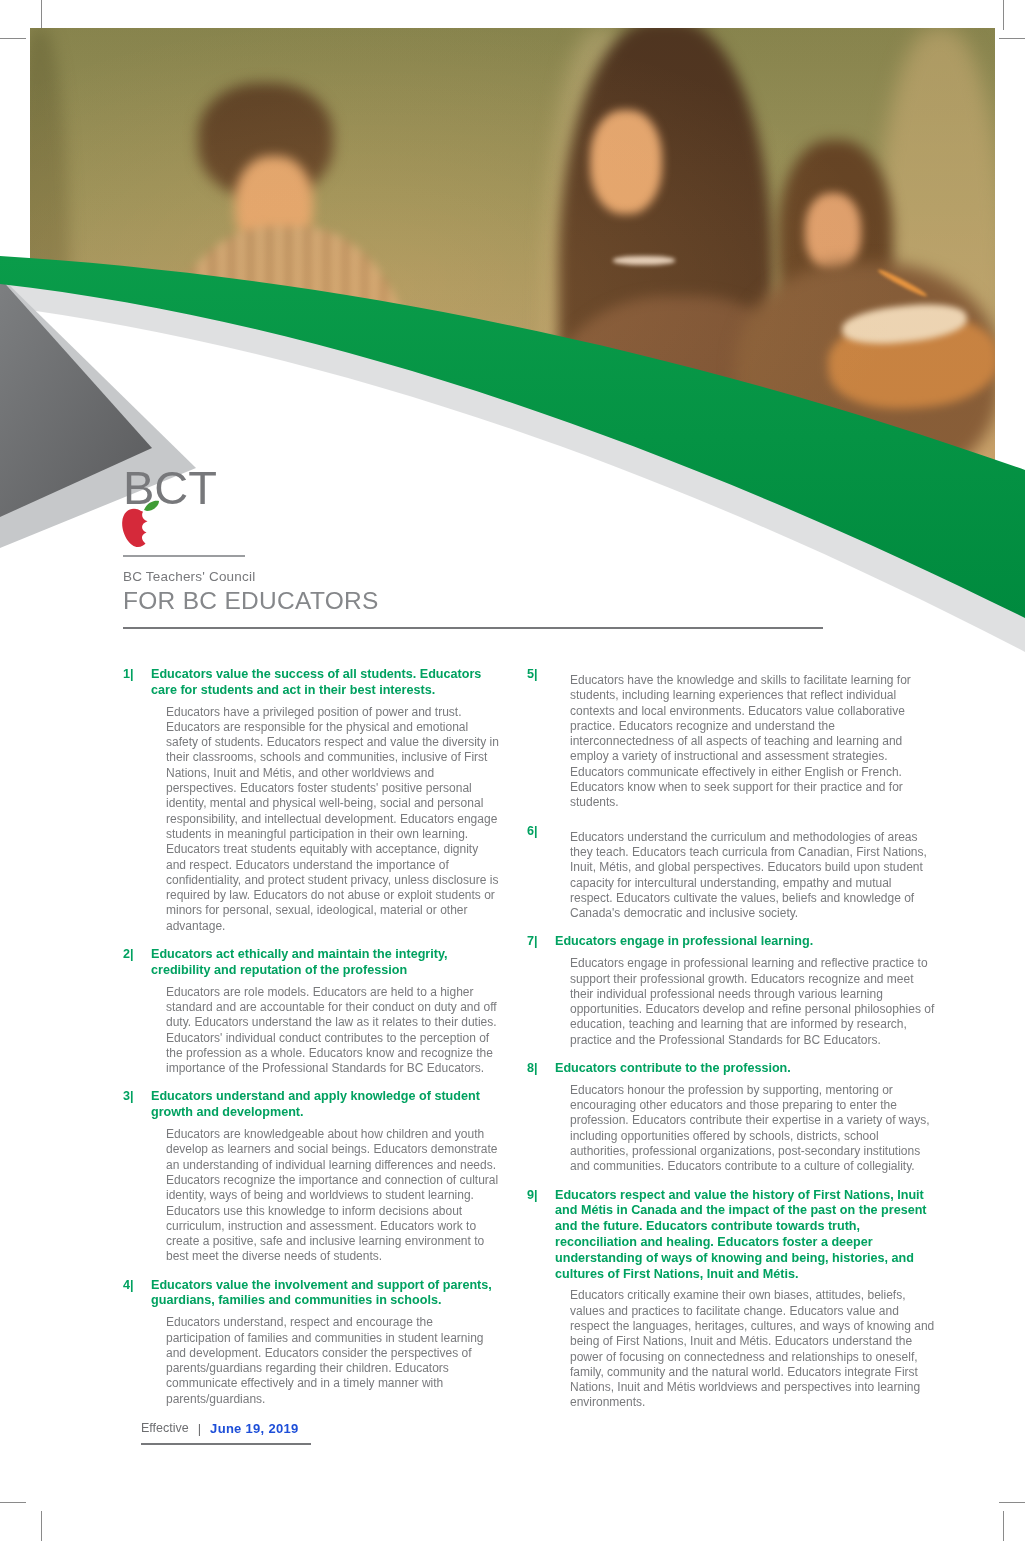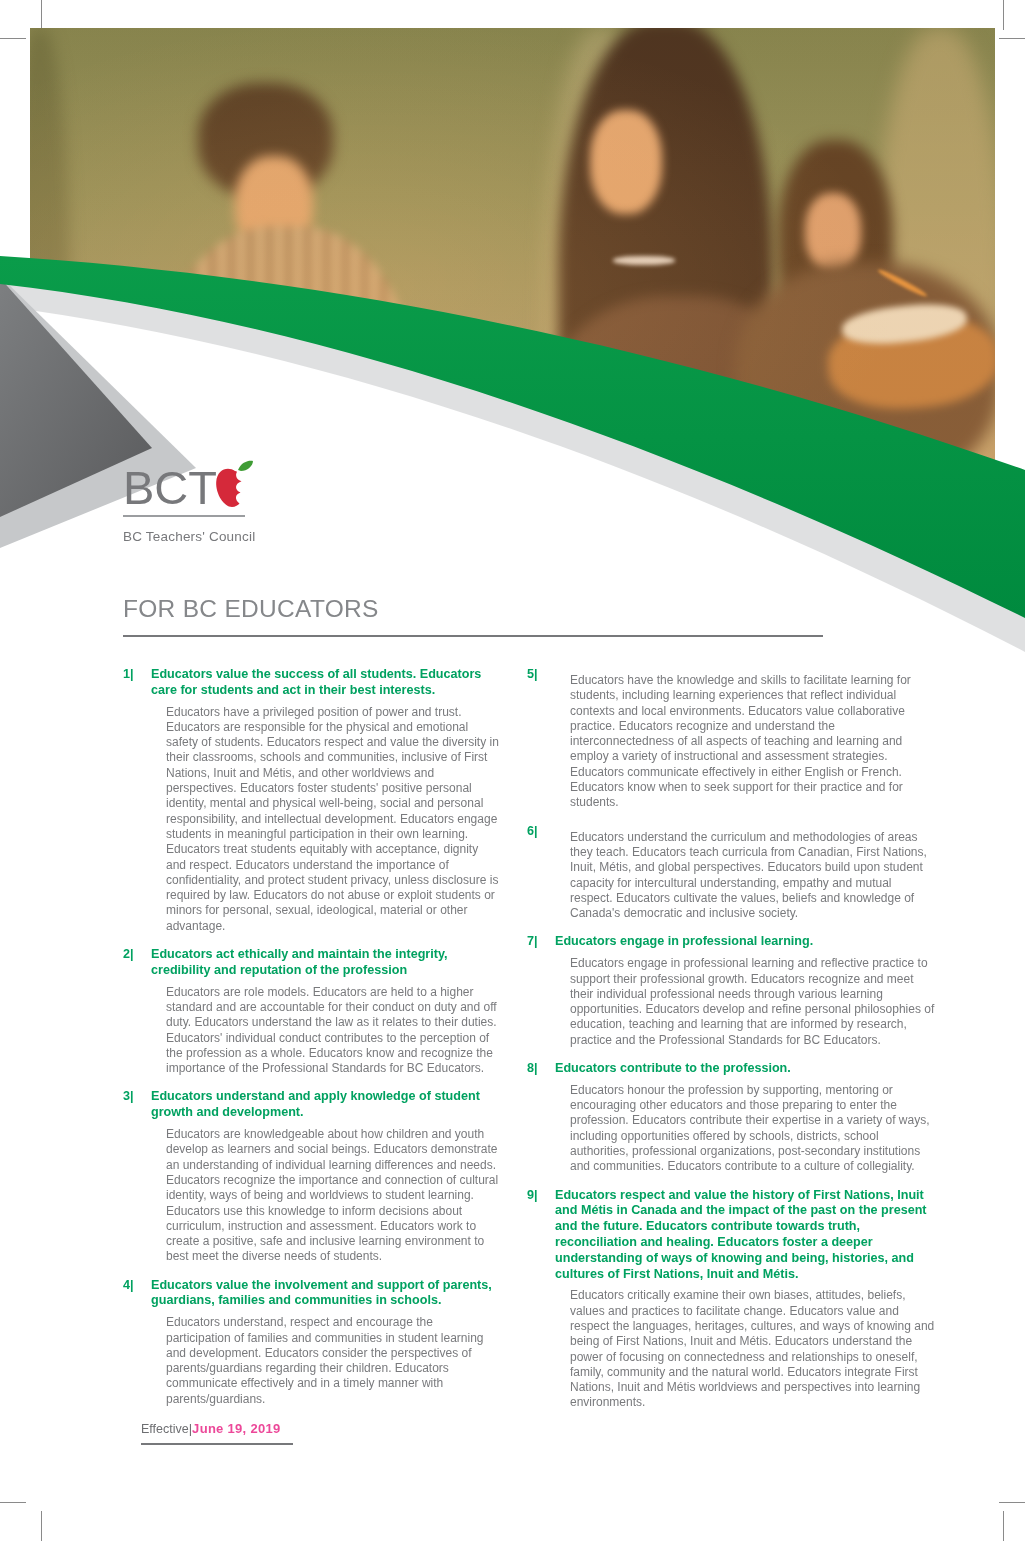--- a/index.html
+++ b/index.html
@@ -35,44 +35,44 @@
   .pencil{left:845px;top:252px;width:55px;height:6px;background:#e6953f;filter:blur(1.5px);transform:rotate(28deg);border-radius:3px;}
   .desk{left:798px;top:288px;width:170px;height:92px;background:#c08043;filter:blur(5px);transform:rotate(-4deg);border-radius:15%;}
   .notebook{left:812px;top:278px;width:125px;height:36px;background:#efe7d2;filter:blur(3px);transform:rotate(-6deg);border-radius:20%;}
   .warm-overlay{position:absolute;inset:0;background:
      radial-gradient(ellipse at 35% 45%, rgba(255,190,110,.20), rgba(0,0,0,0) 60%),
      linear-gradient(180deg, rgba(231,146,66,.16), rgba(226,137,55,.26));}
   
   .swoosh{position:absolute;left:0;top:0;width:1025px;height:700px;pointer-events:none;}
   
   .logo-block{position:absolute;left:123px;top:468px;}
-  .logo-row{display:flex;align-items:flex-start;}
+  .logo-row{display:flex;align-items:flex-start;flex-direction:column;}
   .logo-word{font-size:47px;line-height:40px;font-weight:400;letter-spacing:0px;color:var(--logo_gray,#77787b);}
   .apple{margin-left:-4px;margin-top:-10px;}
   .logo-rule{width:122px;height:2px;background:#9b9da0;margin-top:7px;}
   .tagline{margin-top:12px;font-size:13.5px;letter-spacing:.2px;color:var(--logo_gray,#77787b);}
   
   .title-block{position:absolute;left:123px;top:584px;width:702px;}
   .title-1{font-size:27px;font-weight:bold;letter-spacing:.4px;color:var(--gray_title,#6d6e71);line-height:1.05;}
-  .title-2{font-size:24.5px;font-weight:400;letter-spacing:.3px;color:var(--gray_subtitle,#85878a);line-height:1.05;margin-top:12px;}
+  .title-2{font-size:24.5px;font-weight:400;letter-spacing:.3px;color:var(--gray_subtitle,#85878a);line-height:1.05;margin-top:4px;}
   .title-rule{margin-top:13px;width:700px;height:2px;background:#77787b;}
   
   .columns{position:absolute;left:123px;top:667px;width:812px;display:flex;gap:27px;}
   .col-left{width:377px;}
   .col-right{width:408px;}
   .std{display:grid;grid-template-columns:21px 1fr;column-gap:7px;margin-bottom:13px;}
   .num{font-size:12.6px;font-weight:bold;color:var(--green_heading,#00a160);line-height:15.8px;text-align:left;}
   .shead{margin:0;font-size:12.6px;font-weight:bold;color:var(--green_heading,#00a160);line-height:15.8px;}
   .sbody{margin:6px 0 0 15px;font-size:12px;color:var(--gray_body,#797a7d);line-height:15.3px;}
   
-  .footer{position:absolute;left:141px;top:1421px;display:inline-flex;align-items:center;
+  .footer{position:absolute;left:141px;top:1421px;display:inline-flex;align-items:flex-start;gap:9px;
     border-bottom:2px solid #77787b;padding:0 12px 7px 0;}
   .eff-label{font-size:12.5px;color:var(--gray_title,#6d6e71);}
   .eff-sep{font-size:13px;color:var(--gray_title,#6d6e71);}
-  .eff-date{font-size:13px;font-weight:bold;color:#ec4899;letter-spacing:.3px;}
+  .eff-date{font-size:13px;font-weight:bold;color:#1d4ed8;letter-spacing:.3px;}
 </style>
 </head>
 <body>
 
 <div class="page">
 
   <div class="crop v" style="left:41px;top:0;"></div>
   <div class="crop v" style="left:1003px;top:0;"></div>
   <div class="crop h" style="left:0;top:38px;"></div>
   <div class="crop h" style="left:999px;top:38px;"></div>

